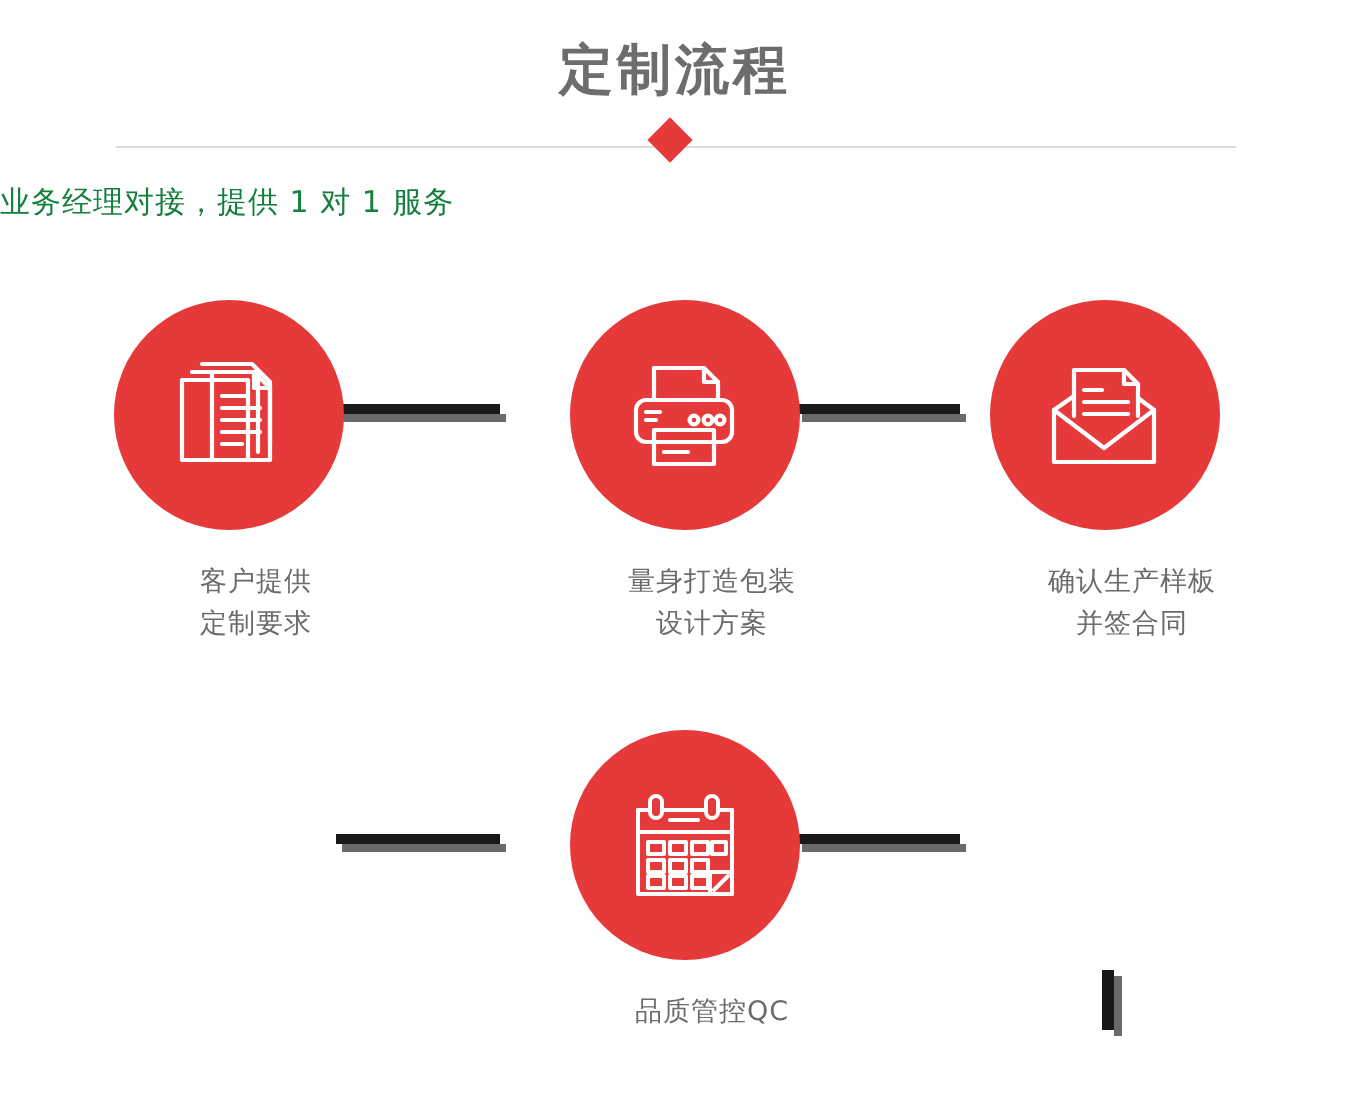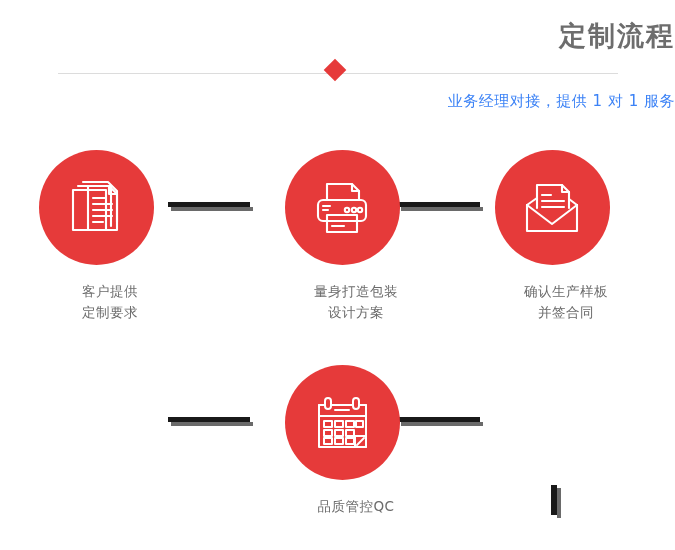--- a/index.html
+++ b/index.html
@@ -15,21 +15,21 @@
     font-family: "DejaVu Sans", "Liberation Sans", sans-serif;
     -webkit-font-smoothing: antialiased;
   }
 
   
   .page-title {
     position: absolute;
     top: 18px;
     left: 0;
     width: 675px;
-    text-align: right;
+    text-align: center;
     font-size: 27px;
     font-weight: bold;
     letter-spacing: 2px;
     color: #6d6d6d;
     line-height: 36px;
   }
 
   .divider {
     position: absolute;
     top: 73px;
@@ -48,23 +48,23 @@
     height: 16px;
     background: #e63a3a;
     transform: rotate(45deg);
   }
 
   .subtitle {
     position: absolute;
     top: 90px;
     left: 0;
     width: 675px;
-    text-align: right;
+    text-align: left;
     font-size: 15px;
-    color: #3b82f6;
+    color: #15803d;
     letter-spacing: 0.5px;
     line-height: 22px;
   }
 
   
   .flow {
     position: absolute;
     top: 150px;
     left: 0;
     width: 675px;
@@ -74,21 +74,21 @@
     position: relative;
     height: 215px;
   }
 
   .step {
     position: absolute;
     width: 180px;
     top: 0;
     text-align: center;
   }
-  .step.col-0 { left: 6px; }
+  .step.col-0 { left: 24px; }
   .step.col-1 { left: 252px; }
   .step.col-2 { left: 462px; }
 
   .circle {
     width: 115px;
     height: 115px;
     margin: 0 auto;
     border-radius: 50%;
     background: #e63a3a;
     display: flex;

